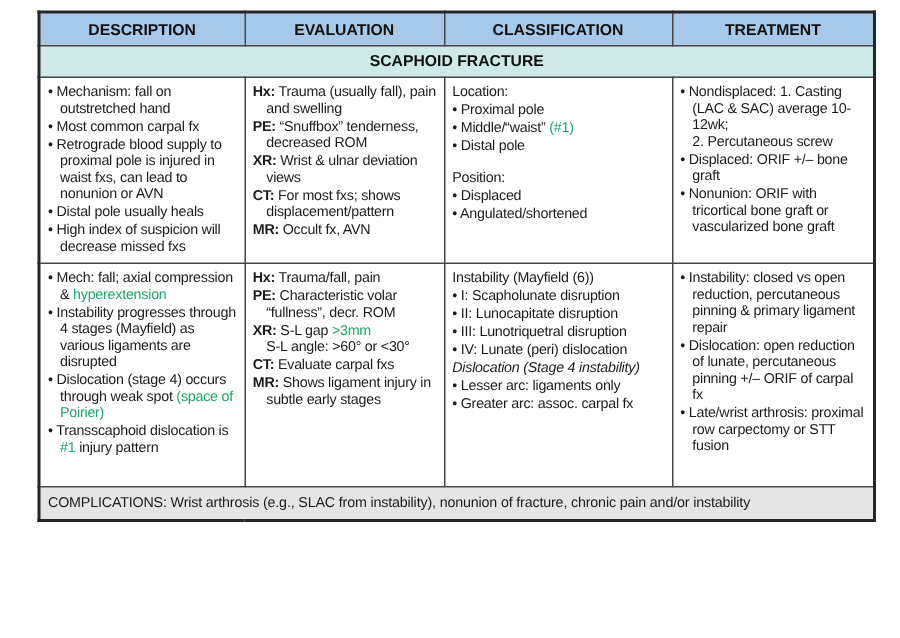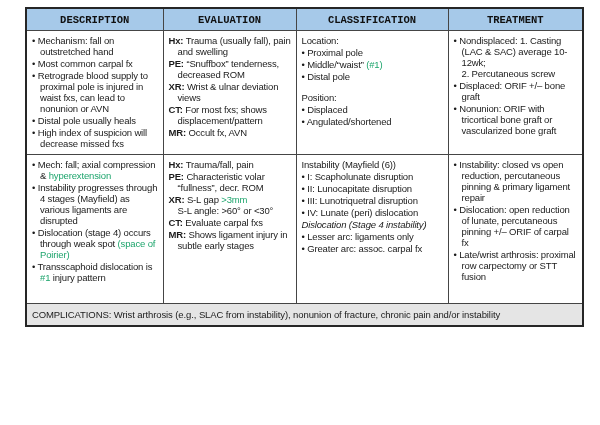--- a/index.html
+++ b/index.html
@@ -26,21 +26,21 @@
     table-layout:fixed;
     width:557px;
     border:2px solid var(--border-outer);
   }
   col.c1{width:137px;} col.c2{width:133px;} col.c3{width:152px;} col.c4{width:135px;}
   th,td{border:1.5px solid var(--border);}
   th{
     background:var(--header-bg);
     font-size:10.5px;font-weight:bold;
     padding:5px 20px 4px;
-    color:#101010;letter-spacing:0;font-family:Liberation Mono, monospace;
+    color:#101010;letter-spacing:0;
   }
   td.section-header{
     background:var(--section-bg);
     text-align:center;font-weight:bold;
     font-size:10.5px;padding:4px 2px;color:#101010;
   }
   tr.body-row-0 td{height:98px;margin-top:24px;}
   tr.body-row-1 td{height:149px;}
   td.body-cell{
     vertical-align:top;
@@ -75,20 +75,23 @@
     </colgroup>
     <thead>
       <tr>
         <th>DESCRIPTION</th>
         <th>EVALUATION</th>
         <th>CLASSIFICATION</th>
         <th>TREATMENT</th>
       </tr>
     </thead>
     <tbody id="table-body">
+        <tr>
+          <td colspan="4" class="section-header">SCAPHOID FRACTURE</td>
+        </tr>
         <tr class="body-row-0">
           <td class="body-cell">
             <div class="blk bullet"><span class="marker">• </span><span>Mechanism: fall on outstretched hand</span></div>
             <div class="blk bullet"><span class="marker">• </span><span>Most common carpal fx</span></div>
             <div class="blk bullet"><span class="marker">• </span><span>Retrograde blood supply to proximal pole is injured in waist fxs, can lead to nonunion or AVN</span></div>
             <div class="blk bullet"><span class="marker">• </span><span>Distal pole usually heals</span></div>
             <div class="blk bullet"><span class="marker">• </span><span>High index of suspicion will decrease missed fxs</span></div>
           </td>
           <td class="body-cell">
             <div class="blk text"><span class="b">Hx:</span><span> Trauma (usually fall), pain and swelling</span></div>

